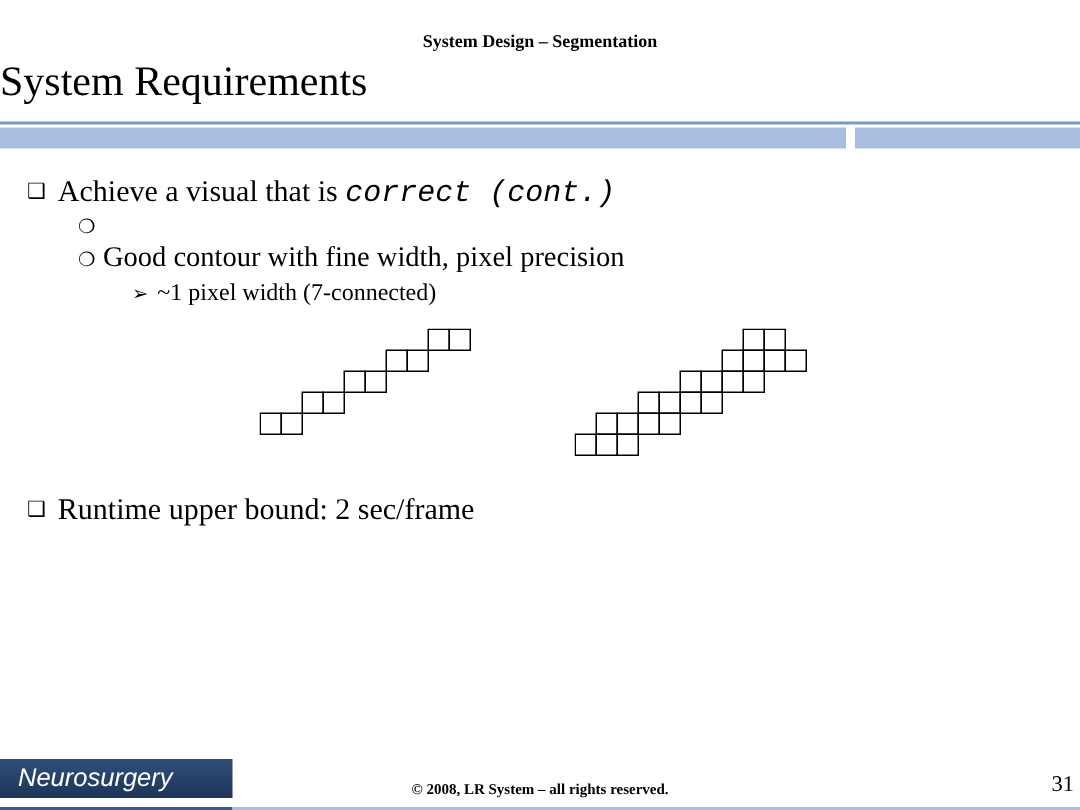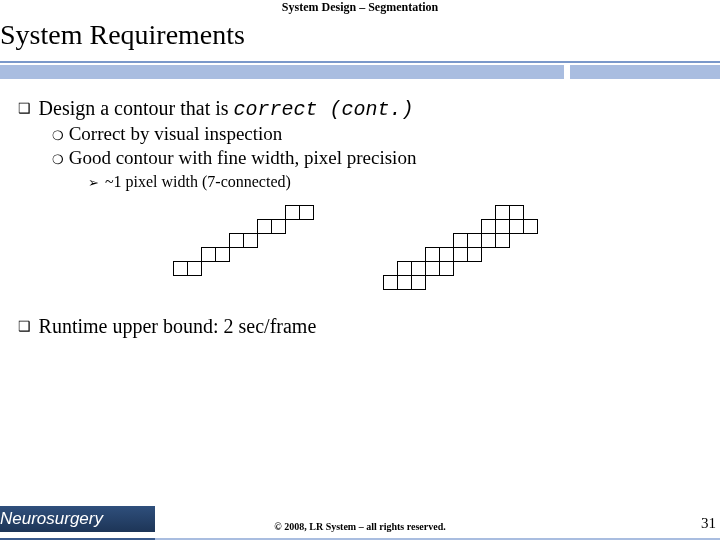--- a/index.html
+++ b/index.html
@@ -1,18 +1,18 @@
 <!DOCTYPE html>
 <html><head>
 <meta charset="utf-8">
 <style>
   * { box-sizing: border-box; margin: 0; padding: 0; }
   html, body { width: 720px; height: 540px; font-family: Georgia, 'Times New Roman', serif; background: #fff; color: #000; }
   .slide { width: 720px; height: 540px; position: relative; display: flex; flex-direction: column; }
-  .header-area { }
+  .header-area { padding-top: 20px; }
   .breadcrumb { text-align: center; font-size: 12px; font-weight: bold; font-family: Georgia, serif; }
   .title { text-align: left; font-size: 28px; font-family: Georgia, serif; font-weight: normal; margin-top: 4px; }
   .bars { margin-top: 10px; }
   .bar1 { height: 2px; background: #7a98c9; width: 100%; }
   .bar2-row { display: flex; margin-top: 2px; }
   .bar2-left { height: 14px; background: #a9bde0; flex: 1; }
   .bar2-gap { width: 6px; }
   .bar2-right { height: 14px; background: #a9bde0; width: 150px; }
   .content { padding: 14px 18px 0 18px; flex: 1; }
   .lvl1 { font-size: 20px; font-family: Georgia, serif; margin-top: 4px; display: flex; align-items: baseline; }
@@ -24,21 +24,21 @@
   .lvl3 .mk { font-size: 13px; margin-right: 6px; }
   .pix-row { display: flex; justify-content: center; gap: 60px; margin-top: 14px; margin-bottom: 6px; }
   .pix { display: block; }
   .caprow { display: flex; justify-content: center; gap: 60px; font-size: 18px; font-family: Georgia, serif; }
   .caprow div:first-child { width: 150px; text-align: center; }
   .caprow div:last-child { width: 180px; text-align: center; }
   .footer { position: absolute; bottom: 0; left: 0; right: 0; }
   .footer-rule { display: flex; height: 2px; }
   .footer-rule .fl { background: #3a5a8c; width: 155px; height: 2px; }
   .footer-rule .fr { background: #a9bde0; flex: 1; height: 2px; margin-top: 0; }
-  .logo-box { position: absolute; bottom: 8px; left: 0; width: 155px; height: 26px; background: linear-gradient(180deg, #2f4f7c 0%, #1d3557 100%); color: #fff; font-family: 'Trebuchet MS', Arial, sans-serif; font-style: italic; font-size: 17px; display: flex; align-items: center; }
+  .logo-box { position: absolute; bottom: 8px; left: 0; width: 155px; height: 26px; background: linear-gradient(180deg, #2f4f7c 0%, #1d3557 100%); color: #fff; font-family: 'Trebuchet MS', Arial, sans-serif; font-style: italic; font-size: 17px; display: flex; align-items: center; padding-left: 12px; }
   .copyright { text-align: center; font-size: 10px; font-family: Georgia, serif; font-weight: bold; position: absolute; bottom: 8px; left: 0; right: 0; }
   .pagenum { position: absolute; bottom: 8px; right: 4px; font-size: 15px; font-family: Georgia, serif; }
   rect { fill: #fff; stroke: #000; stroke-width: 1; }
 </style>
 </head>
 <body>
 
 <div class="slide">
 
   <div class="header-area">
@@ -52,27 +52,26 @@
         <div class="bar2-right"></div>
       </div>
     </div>
   </div>
 
   <div class="content">
 
     <div class="lvl1">
       <span class="mk">❑</span>
       <span>
-        <span>Design a contour that is </span><span class="it">correct (cont.)</span>
+        <span>Achieve a visual that is </span><span class="it">correct (cont.)</span>
       </span>
     </div>
 
     <div class="lvl2">
       <span class="mk">❍</span>
-      <span>Correct by visual inspection</span>
     </div>
 
     <div class="lvl2">
       <span class="mk">❍</span>
       <span>Good contour with fine width, pixel precision</span>
     </div>
 
     <div class="lvl3">
       <span class="mk">➢</span>
       <span>~1 pixel width (7-connected)</span>

